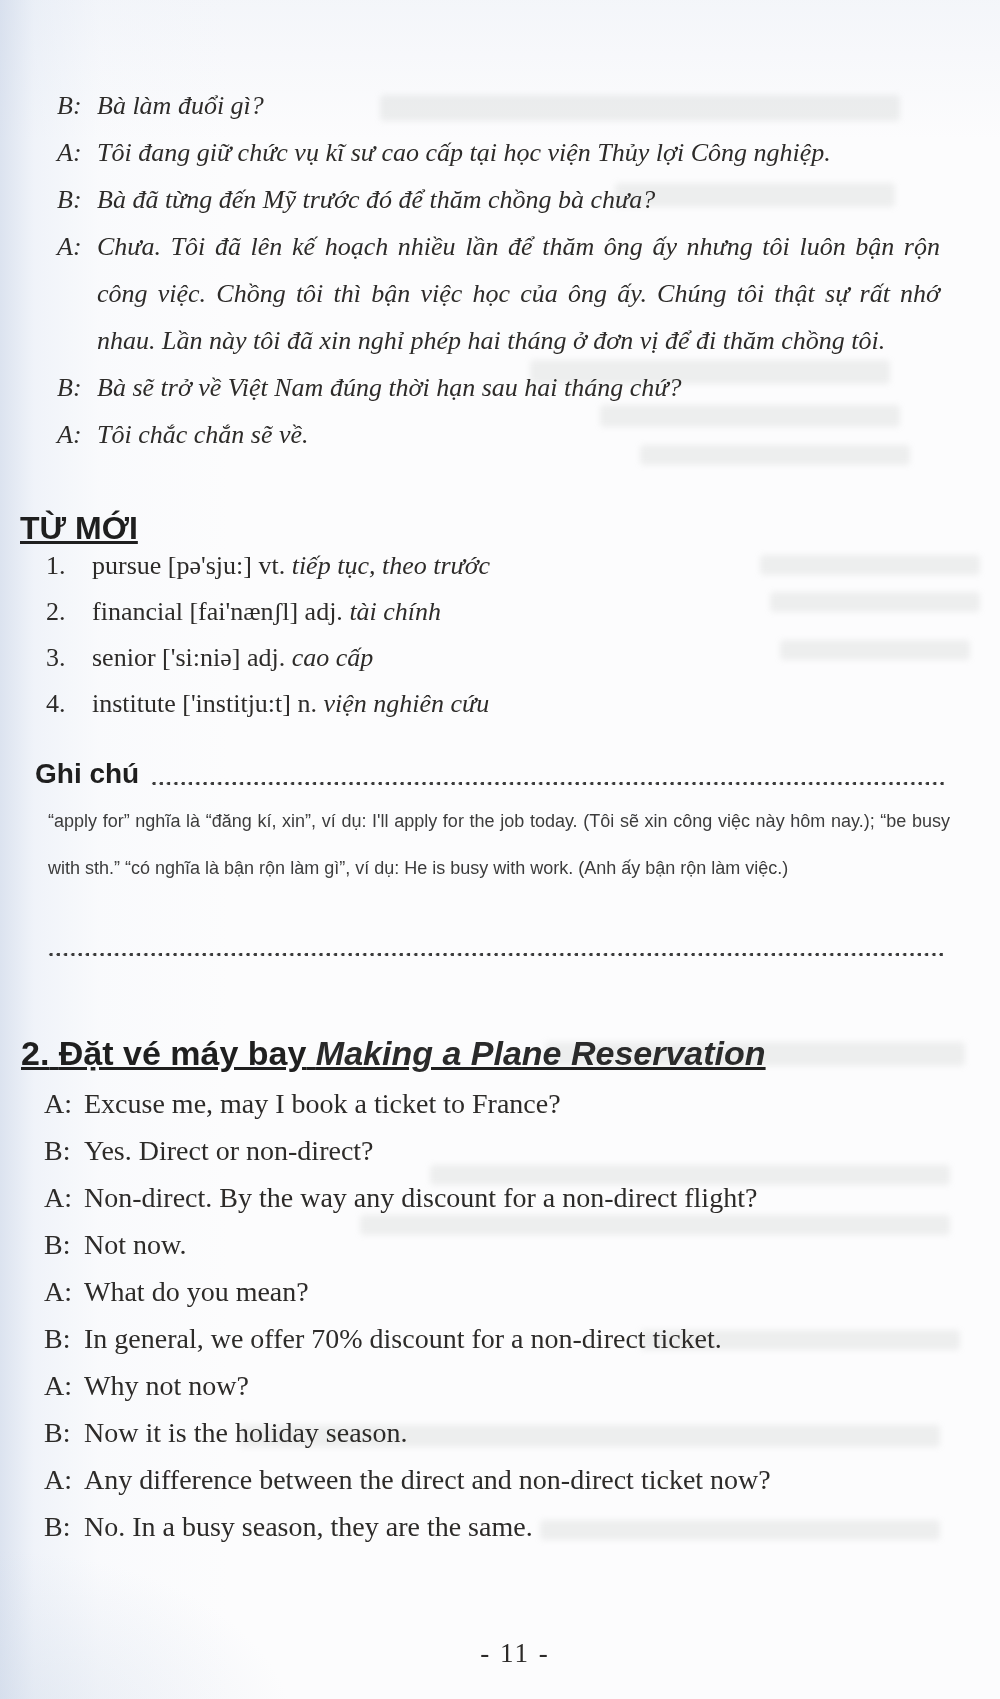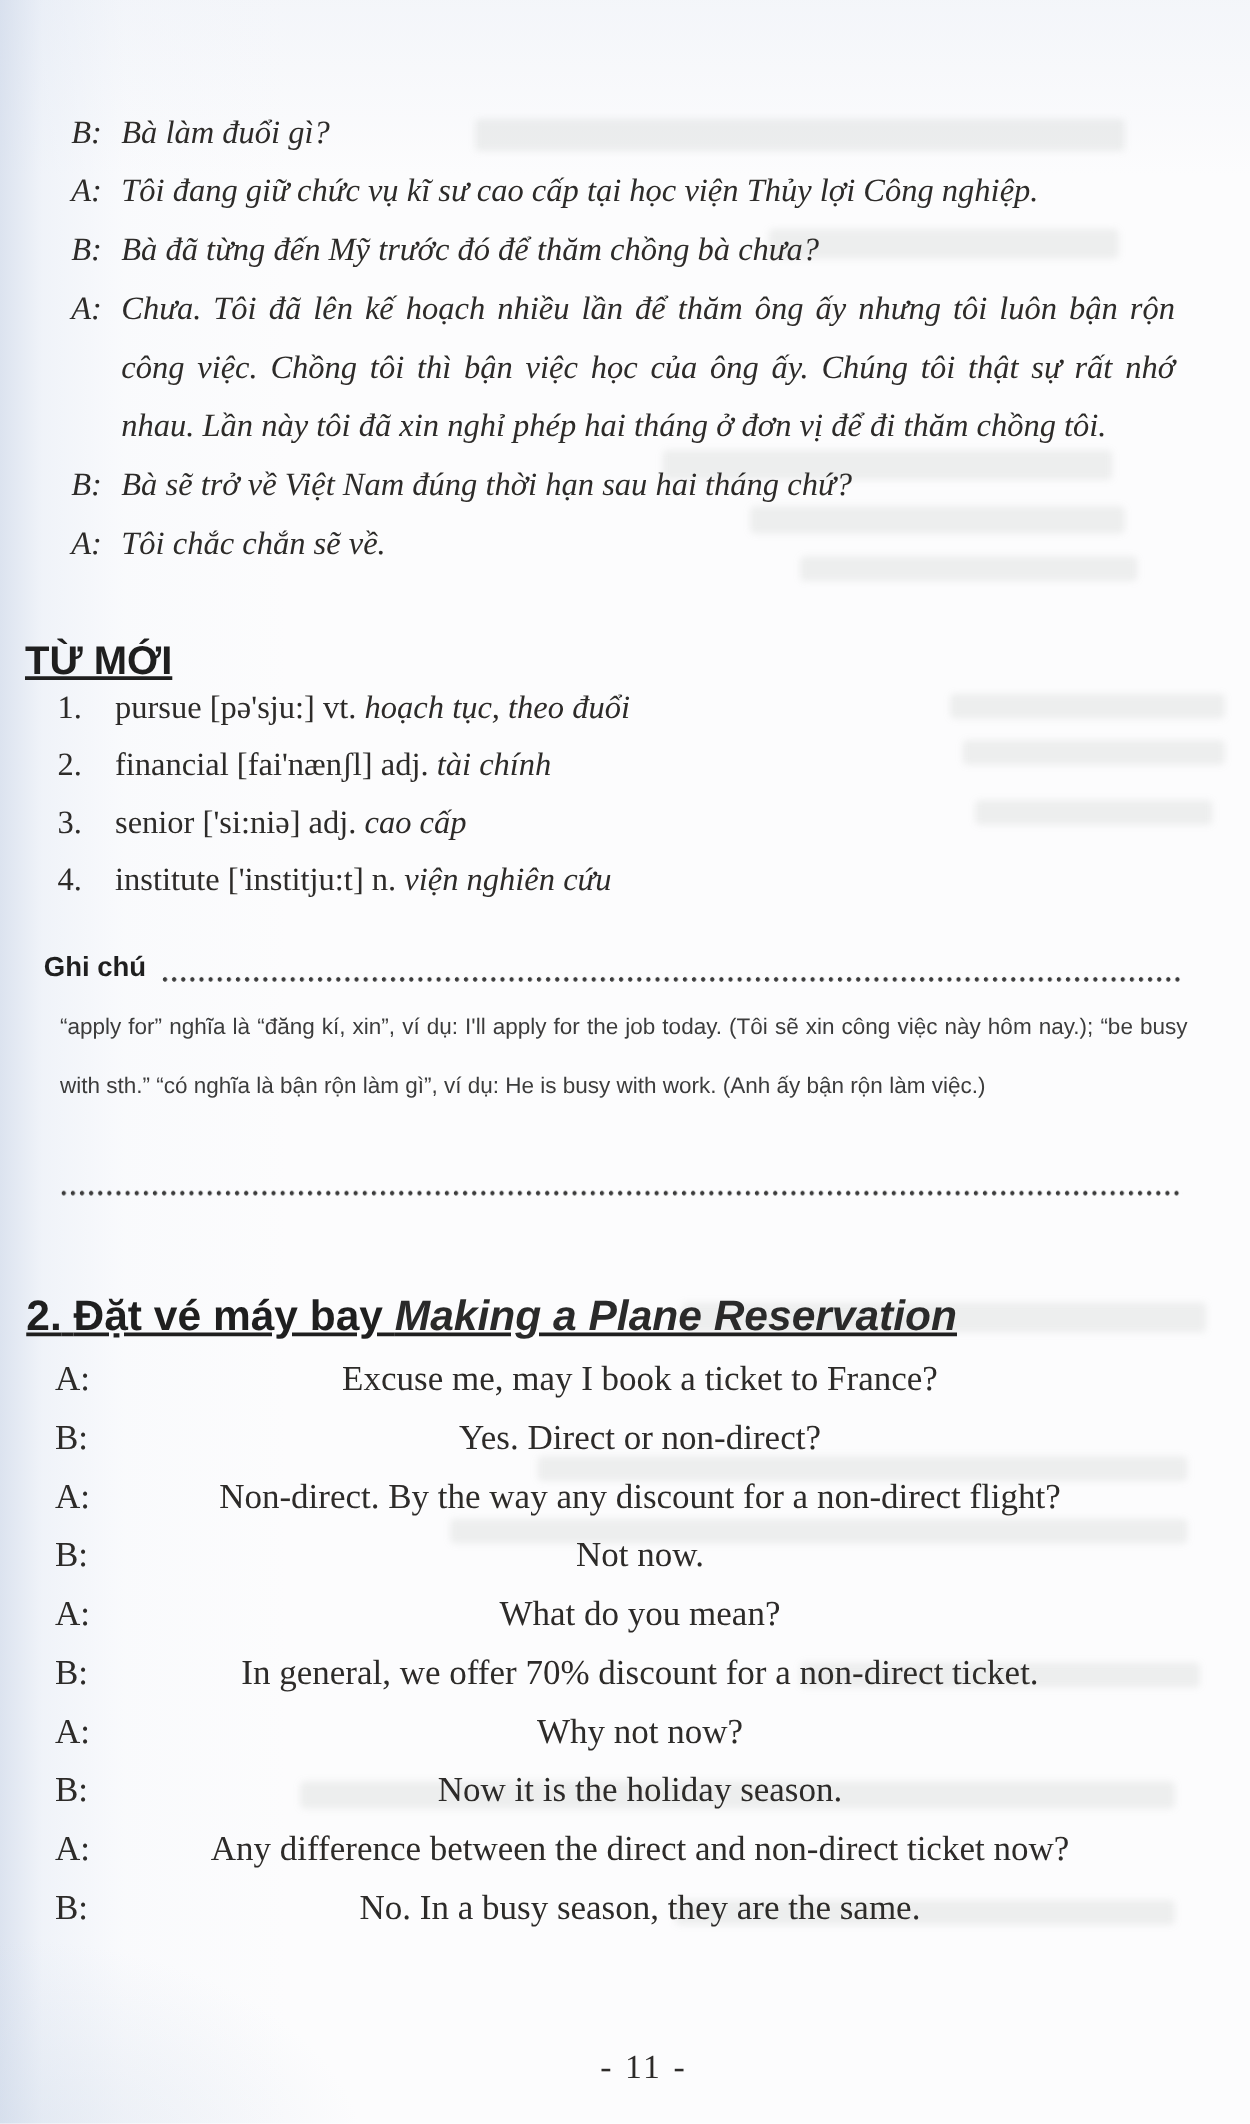--- a/index.html
+++ b/index.html
@@ -12,37 +12,37 @@
       linear-gradient(90deg, rgba(198,210,230,0.60) 0px, rgba(216,226,241,0.34) 34px, rgba(236,241,249,0.18) 100px, rgba(255,255,255,0) 230px),
       linear-gradient(180deg, rgba(222,229,241,0.28) 0px, rgba(255,255,255,0) 140px),
       #fcfcfd;
     font-family:"Liberation Serif","DejaVu Serif",serif;
     color:#2d2b29;
   }
   .abs{position:absolute;}
   
   .dialogue .dline{display:flex;align-items:flex-start;}
   .spk{flex:0 0 40px;}
-  .txt{flex:1 1 auto;text-align:center;}
+  .txt{flex:1 1 auto;}
   .d1{top:82px;left:57px;width:883px;font-size:26px;line-height:47px;font-style:italic;}
   .d1 .txt{text-align:justify;}
   .d2{top:1080px;left:44px;width:896px;font-size:28px;line-height:47px;}
   
   .h-sans{font-family:"Liberation Sans","DejaVu Sans",sans-serif;font-weight:bold;color:#1f1f1f;margin:16px;text-decoration:underline;}
   .h-tumoi{top:494px;left:4px;font-size:32px;}
   .h-sec2{top:1018px;left:5px;font-size:34px;white-space:nowrap;}
   .h-sec2 .ital{font-weight:600;font-style:italic;color:#2a2a2a;}
   
   .vocab{top:543px;left:46px;width:894px;font-size:26px;line-height:46px;}
   .vocab .vrow{display:flex;align-items:flex-start;}
   .vnum{flex:0 0 46px;}
   .vmean{font-style:italic;}
   
   .note-row{top:754px;left:35px;width:910px;display:flex;align-items:flex-end;}
-  .note-row .h-ghichu{font-family:"Liberation Sans","DejaVu Sans",sans-serif;font-weight:bold;font-size:22px;color:#1f1f1f;line-height:40px;}
+  .note-row .h-ghichu{font-family:"Liberation Sans","DejaVu Sans",sans-serif;font-weight:bold;font-size:28px;color:#1f1f1f;line-height:40px;}
   .dots{
     background-image:radial-gradient(circle at 3px 3.5px, #3b3b3b 1.5px, rgba(0,0,0,0) 2px);
     background-size:7.3px 7px;background-repeat:repeat-x;height:7px;
   }
   .dotleader{flex:1 1 auto;margin:0 0 7px 12px;}
   .note-body{
     top:798px;left:48px;width:902px;margin:0;
     font-family:"Liberation Sans","DejaVu Sans",sans-serif;
     font-size:18px;line-height:47px;color:#3c3c3c;text-align:justify;
   }
@@ -103,21 +103,21 @@
         <span class="spk">A:</span>
         <span class="txt">Tôi chắc chắn sẽ về.</span>
       </div>
     </section>
 
   <h2 class="abs h-sans h-tumoi">TỪ MỚI</h2>
   <section class="abs vocab">
 
       <div class="vrow">
         <span class="vnum">1.</span>
-        <span><span>pursue</span> <span>[pə'sju:]</span> <span>vt.</span> <span class="vmean">hoạch tục, theo đuổi</span></span>
+        <span><span>pursue</span> <span>[pə'sju:]</span> <span>vt.</span> <span class="vmean">tiếp tục, theo trước</span></span>
       </div>
 
       <div class="vrow">
         <span class="vnum">2.</span>
         <span><span>financial</span> <span>[fai'nænʃl]</span> <span>adj.</span> <span class="vmean">tài chính</span></span>
       </div>
 
       <div class="vrow">
         <span class="vnum">3.</span>
         <span><span>senior</span> <span>['si:niə]</span> <span>adj.</span> <span class="vmean">cao cấp</span></span>

